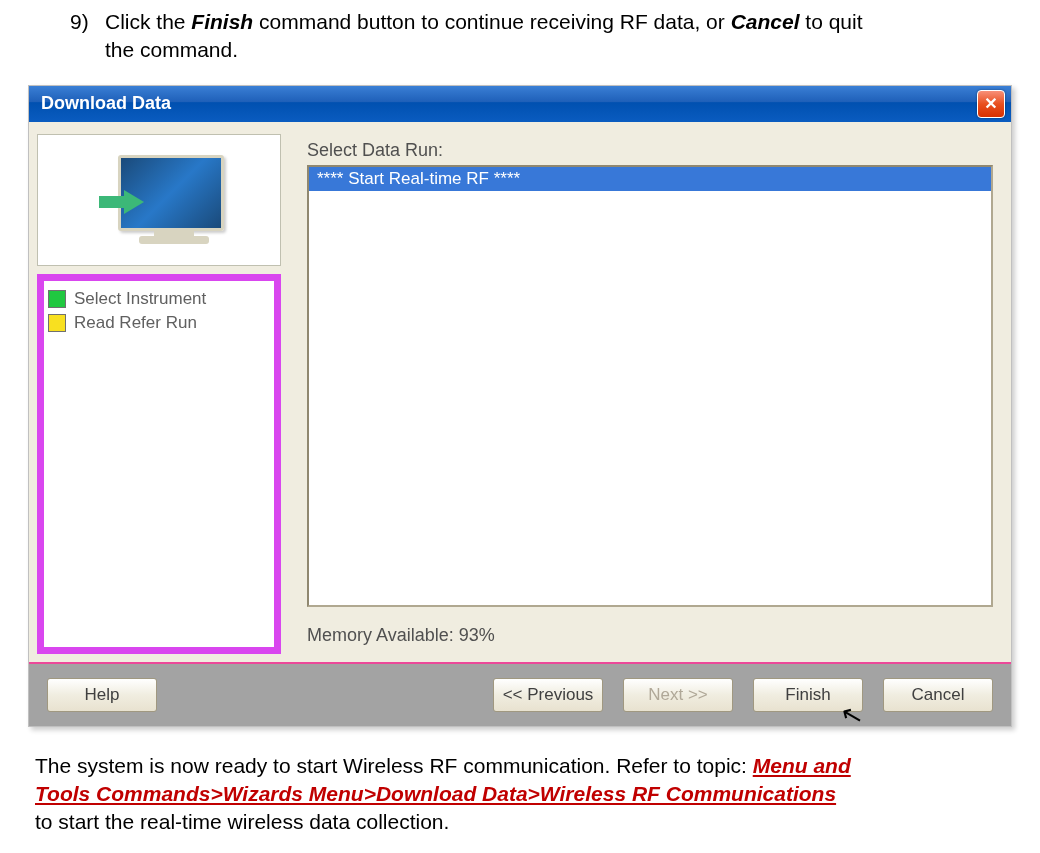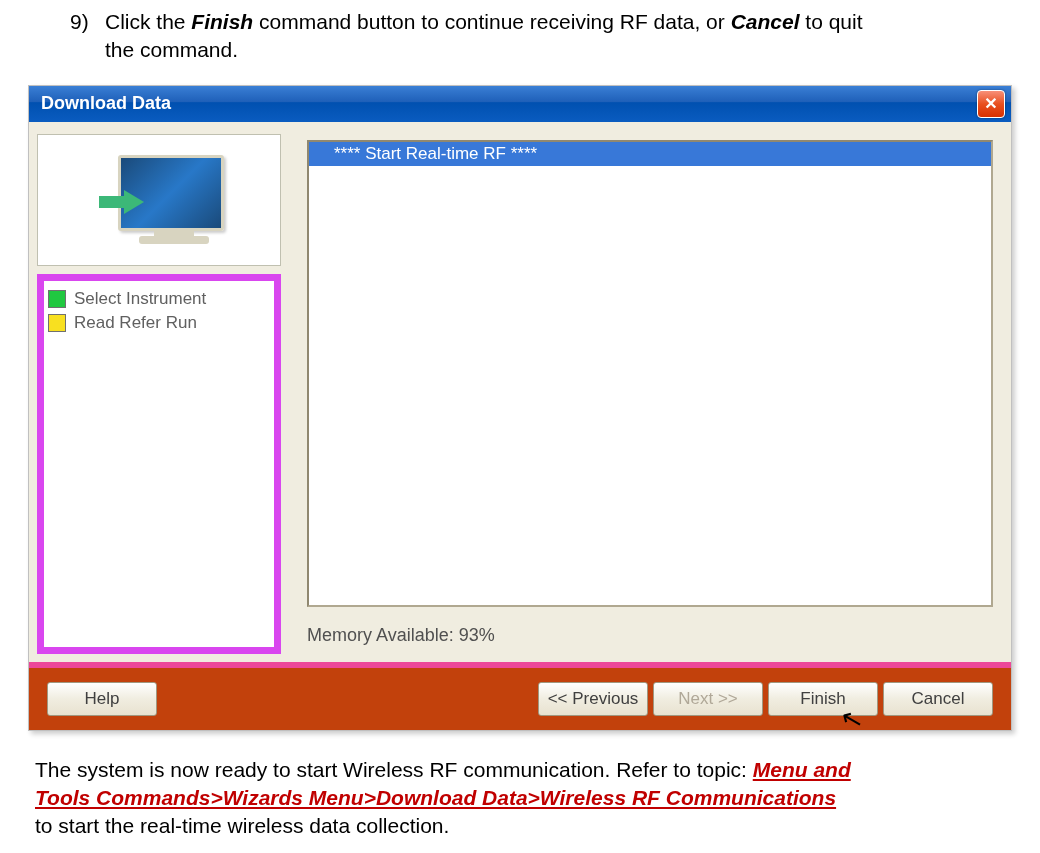--- a/index.html
+++ b/index.html
@@ -179,37 +179,37 @@
       flex: 1;
       background: #ffffff;
       border: 2px solid #b0a890;
       border-top-color: #908870;
       border-left-color: #908870;
       padding: 0;
     }
     .list-item-selected {
       background: #3878d8;
       color: #ffffff;
-      padding: 2px 25px;
+      padding: 2px 8px;
       font-size: 17px;
       filter: blur(0.6px);
     }
     .memory-label {
       font-size: 18px;
       color: #505050;
       margin: 18px 0 8px 0;
       filter: blur(0.6px);
     }
     .button-bar {
       display: flex;
       justify-content: flex-end;
-      gap: 5px;
+      gap: 20px;
       padding: 14px 18px;
-      border-top: 6px solid #ec4899;
-      background: #c2410c;
+      border-top: 2px solid #ec4899;
+      background: #a3a3a3;
       position: relative;
     }
     .win-button {
       min-width: 108px;
       height: 32px;
       background: linear-gradient(to bottom, #ffffff 0%, #f0ede0 50%, #e8e2d0 100%);
       border: 1px solid #a09880;
       border-radius: 3px;
       font-size: 17px;
       color: #404040;
@@ -279,20 +279,21 @@
             <div class="step-bullet bullet-green"></div>
             <span>Select Instrument</span>
           </div>
           <div class="step-item">
             <div class="step-bullet bullet-yellow"></div>
             <span>Read Refer Run</span>
           </div>
         </div>
       </div>
       <div class="right-panel">
+        <div class="panel-label">Select Data Run:</div>
         <div class="listbox">
           <div class="list-item-selected">**** Start Real-time RF ****</div>
         </div>
         <div class="memory-label">Memory Available: 93%</div>
       </div>
     </div>
     <div class="button-bar">
       <div class="win-button">Help</div>
       <div class="spacer"></div>
       <div class="win-button">&lt;&lt; Previous</div>

